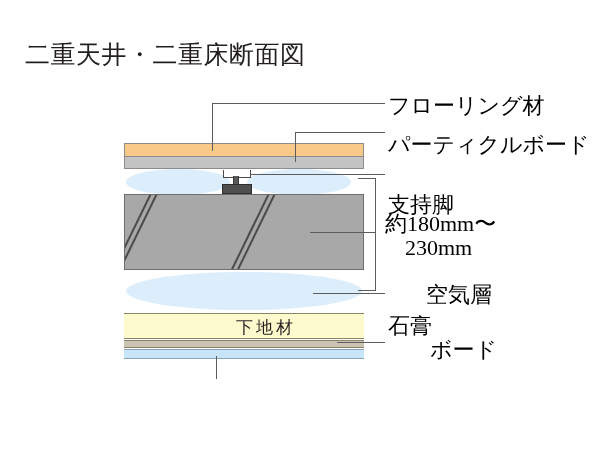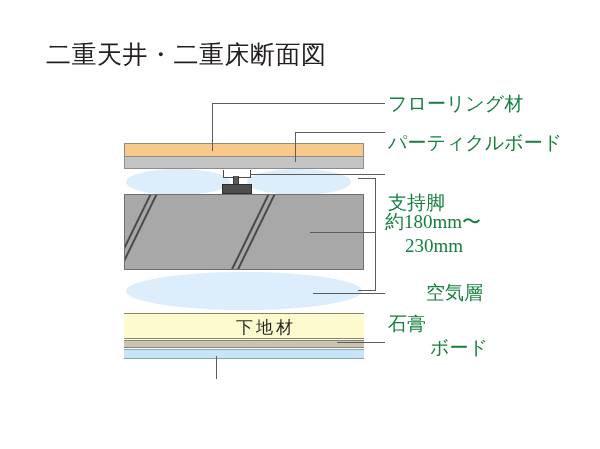--- a/index.html
+++ b/index.html
@@ -15,21 +15,21 @@
     position: relative;
     width: 600px;
     height: 449px;
     background: #ffffff;
     overflow: hidden;
   }
 
   
   #title {
     position: absolute;
-    left: 46px;
+    left: 25px;
     top: 42px;
     font-size: 25px;
     letter-spacing: 0.5px;
     line-height: 1;
     white-space: nowrap;
     color: #231f20;
     text-align: center;
   }
 
   
@@ -150,24 +150,24 @@
   .lead-v { width: 1.4px; }
   .lead-h { height: 1.4px; }
 
   
   .dim-v { position: absolute; width: 1.4px; background: #5c5c5c; }
   .dim-h { position: absolute; height: 1.4px; background: #5c5c5c; }
 
   
   .label-right {
     position: absolute;
-    font-size: 19px;
+    font-size: 22px;
     line-height: 1.18;
     white-space: nowrap;
-    color: #15803d;
+    color: #000000;
   }
   .label-bottom {
     position: absolute;
     font-size: 19px;
     white-space: nowrap;
     color: #231f20;
   }
   .num { font-family: Liberation Serif, serif; }
 </style>
 </head>

